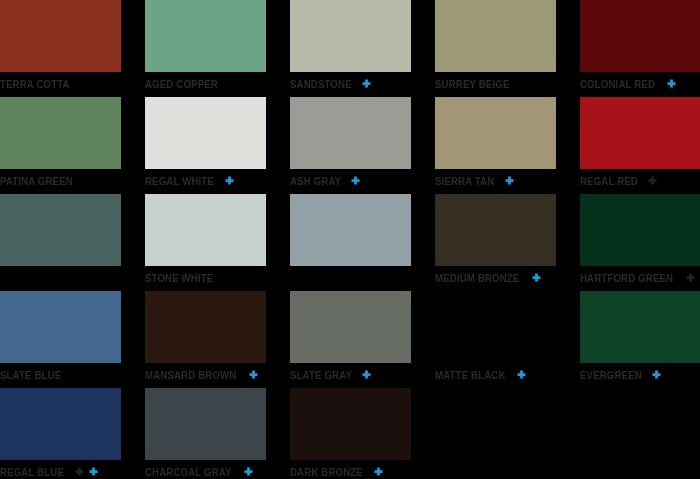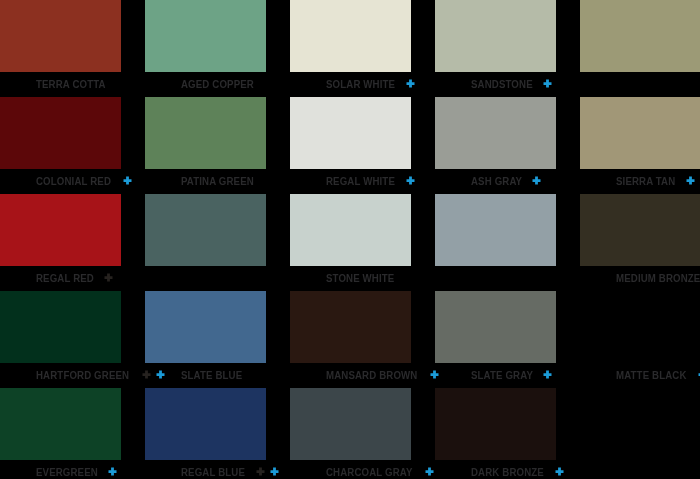--- a/index.html
+++ b/index.html
@@ -40,21 +40,20 @@
   }
 
   .swatch-label-row {
     position: absolute;
     left: 0;
     top: 73px;
     height: 22px;
     display: flex;
     align-items: center;
     white-space: nowrap;
-    margin-left: 36px;
   }
 
   .swatch-label {
     font-family: "Liberation Sans Narrow", "Liberation Sans", sans-serif;
     font-size: 10.5px;
     font-weight: 700;
     letter-spacing: 0.15px;
     color: #2a2a2c;
     text-transform: uppercase;
     line-height: 1;
@@ -85,43 +84,35 @@
         <span class="swatch-label">TERRA COTTA</span>
       </div>
     </div>
     <div class="swatch-cell">
       <div class="swatch-chip" style="background: rgb(109, 163, 134);"></div>
       <div class="swatch-label-row">
         <span class="swatch-label">AGED COPPER</span>
       </div>
     </div>
     <div class="swatch-cell">
-      <div class="swatch-chip" style="background: rgb(230, 228, 211);"></div>
-      <div class="swatch-label-row">
-        <span class="swatch-label">SOLAR WHITE</span>
-        <span class="badge badge-blue">
-          <svg width="11" height="11" viewBox="0 0 11 11" aria-hidden="true">
-            <path fill="#1b9bd8" d="M4.1 0.6 h2.8 v2.6 h2.6 v2.8 h-2.6 v2.6 h-2.8 v-2.6 h-2.6 v-2.8 h2.6 z"></path>
-          </svg>
-        </span>
-      </div>
-    </div>
-    <div class="swatch-cell">
       <div class="swatch-chip" style="background: rgb(181, 187, 168);"></div>
       <div class="swatch-label-row">
         <span class="swatch-label">SANDSTONE</span>
         <span class="badge badge-blue">
           <svg width="11" height="11" viewBox="0 0 11 11" aria-hidden="true">
             <path fill="#1b9bd8" d="M4.1 0.6 h2.8 v2.6 h2.6 v2.8 h-2.6 v2.6 h-2.8 v-2.6 h-2.6 v-2.8 h2.6 z"></path>
           </svg>
         </span>
       </div>
     </div>
     <div class="swatch-cell">
       <div class="swatch-chip" style="background: rgb(156, 154, 118);"></div>
+      <div class="swatch-label-row">
+        <span class="swatch-label">SURREY BEIGE</span>
+      </div>
     </div>
     <div class="swatch-cell">
       <div class="swatch-chip" style="background: rgb(92, 7, 9);"></div>
       <div class="swatch-label-row">
         <span class="swatch-label">COLONIAL RED</span>
         <span class="badge badge-blue">
           <svg width="11" height="11" viewBox="0 0 11 11" aria-hidden="true">
             <path fill="#1b9bd8" d="M4.1 0.6 h2.8 v2.6 h2.6 v2.8 h-2.6 v2.6 h-2.8 v-2.6 h-2.6 v-2.8 h2.6 z"></path>
           </svg>
         </span>

